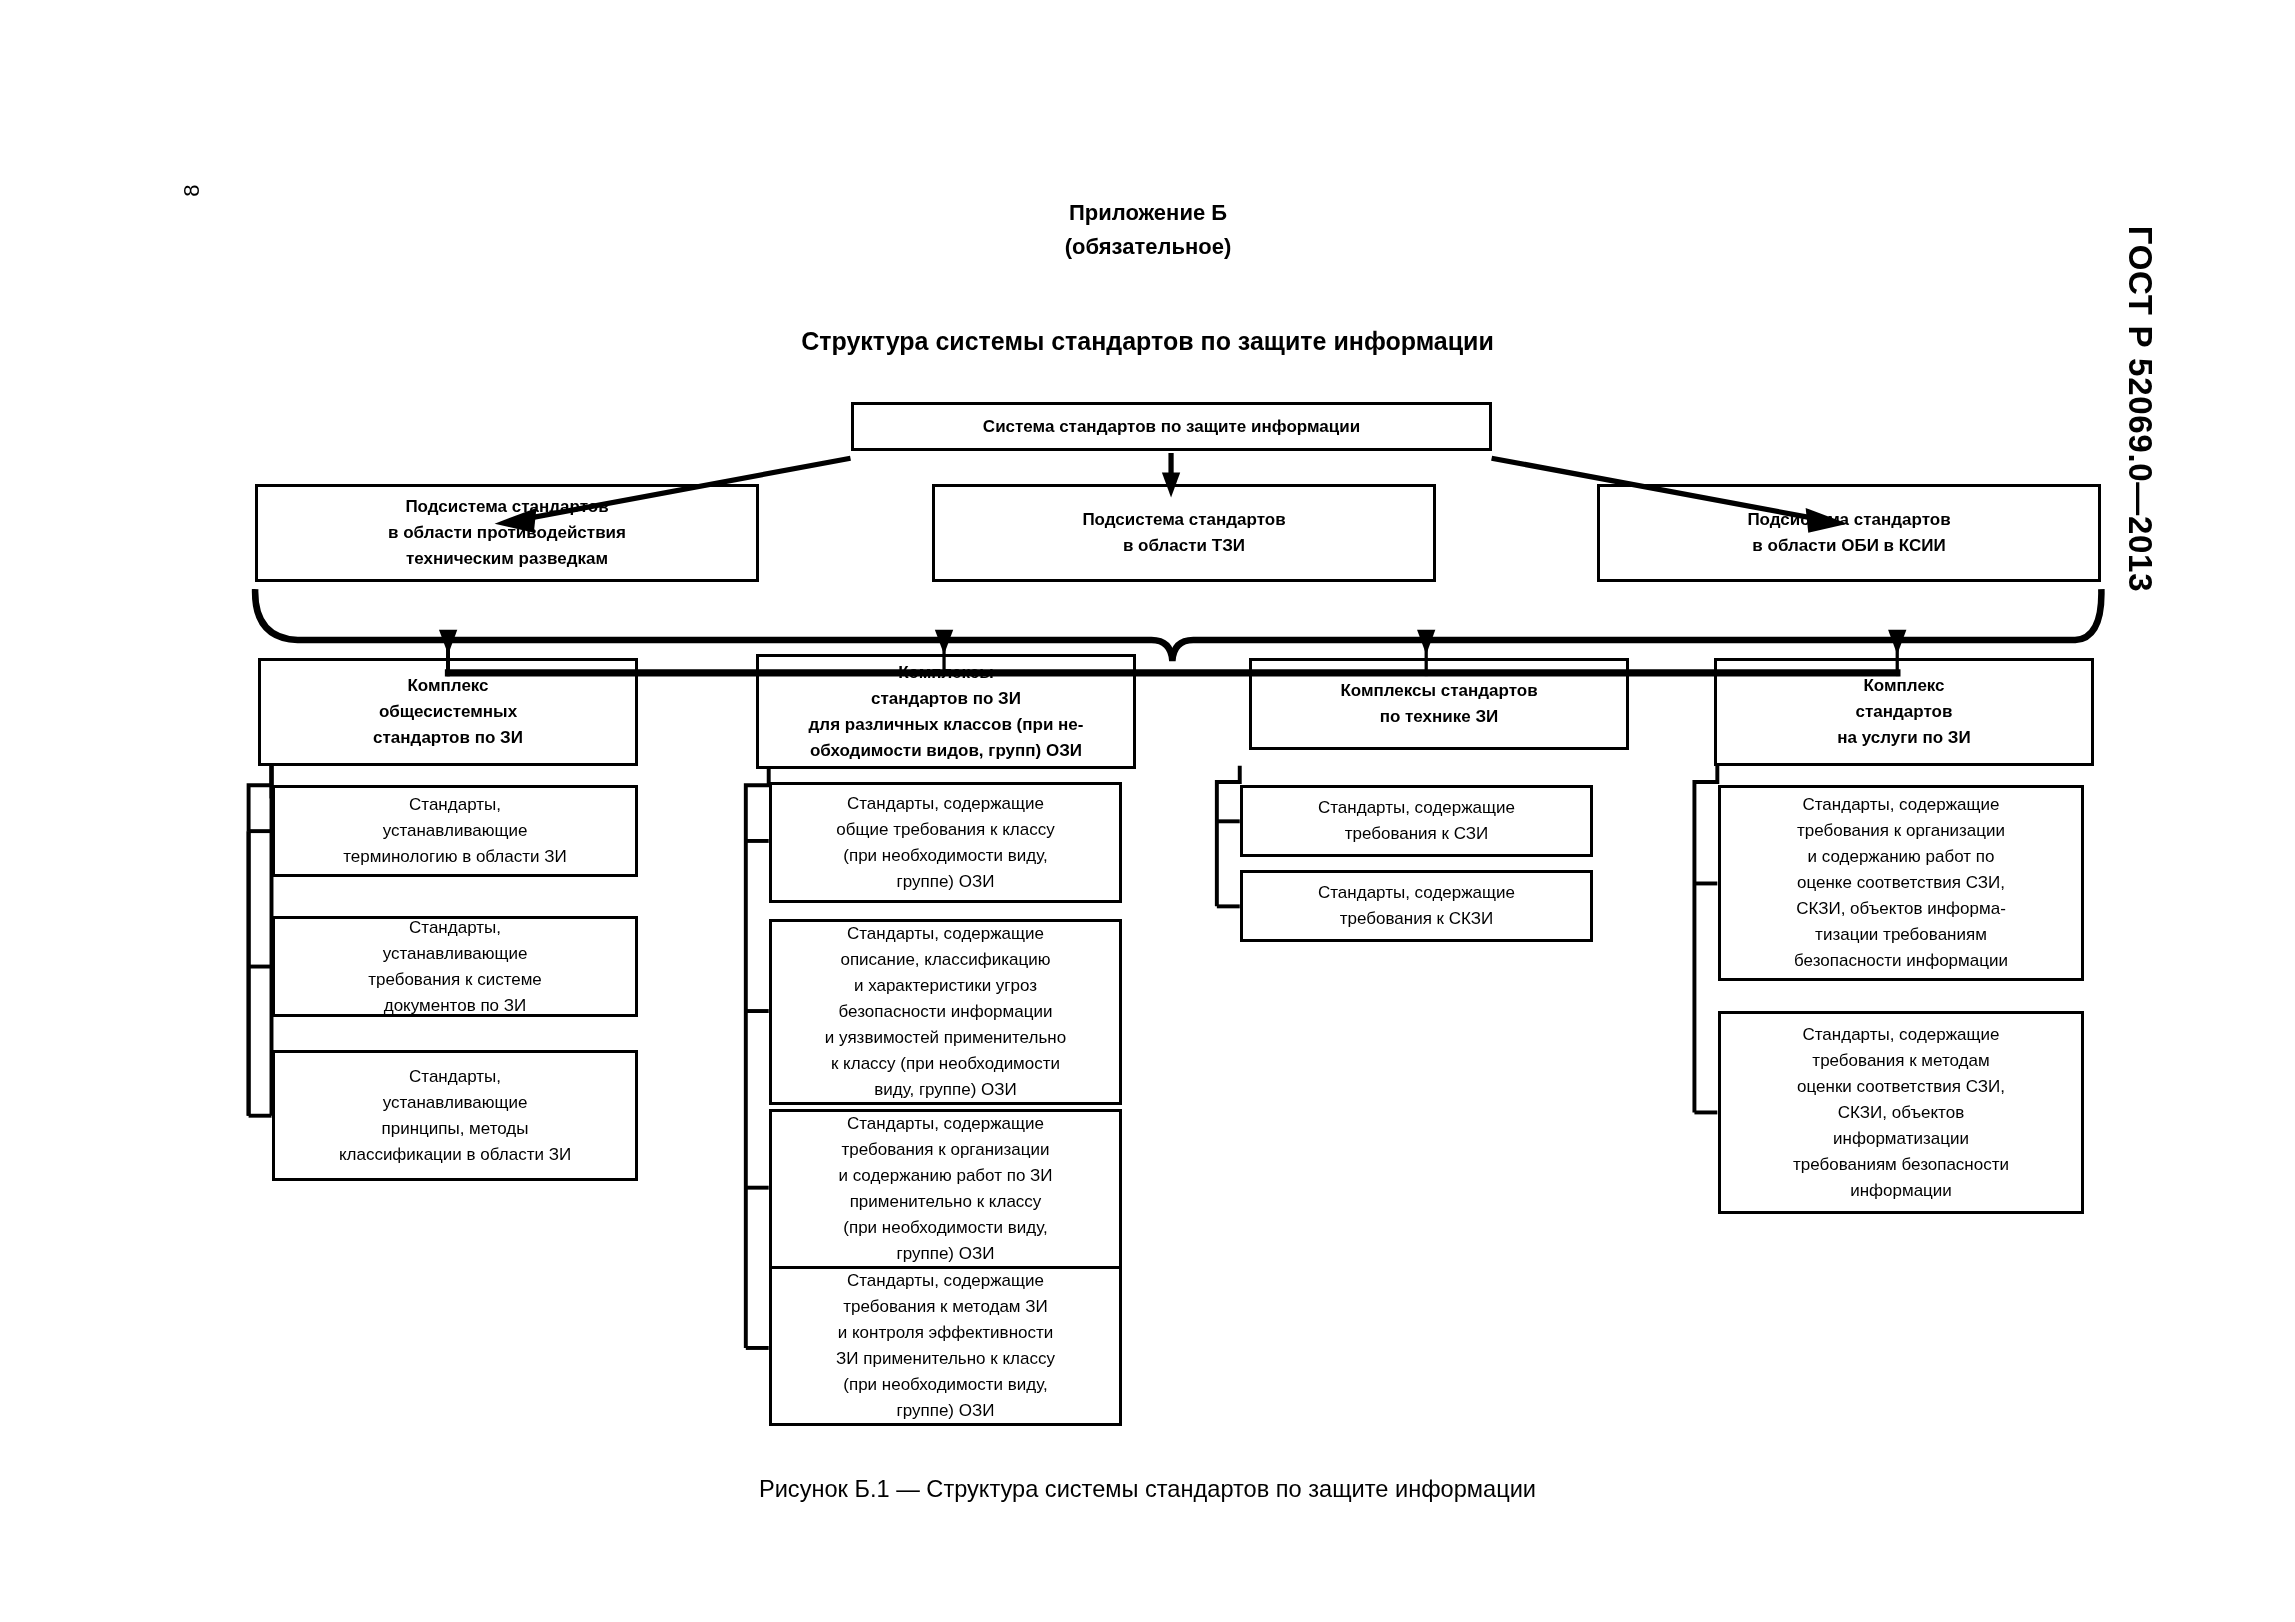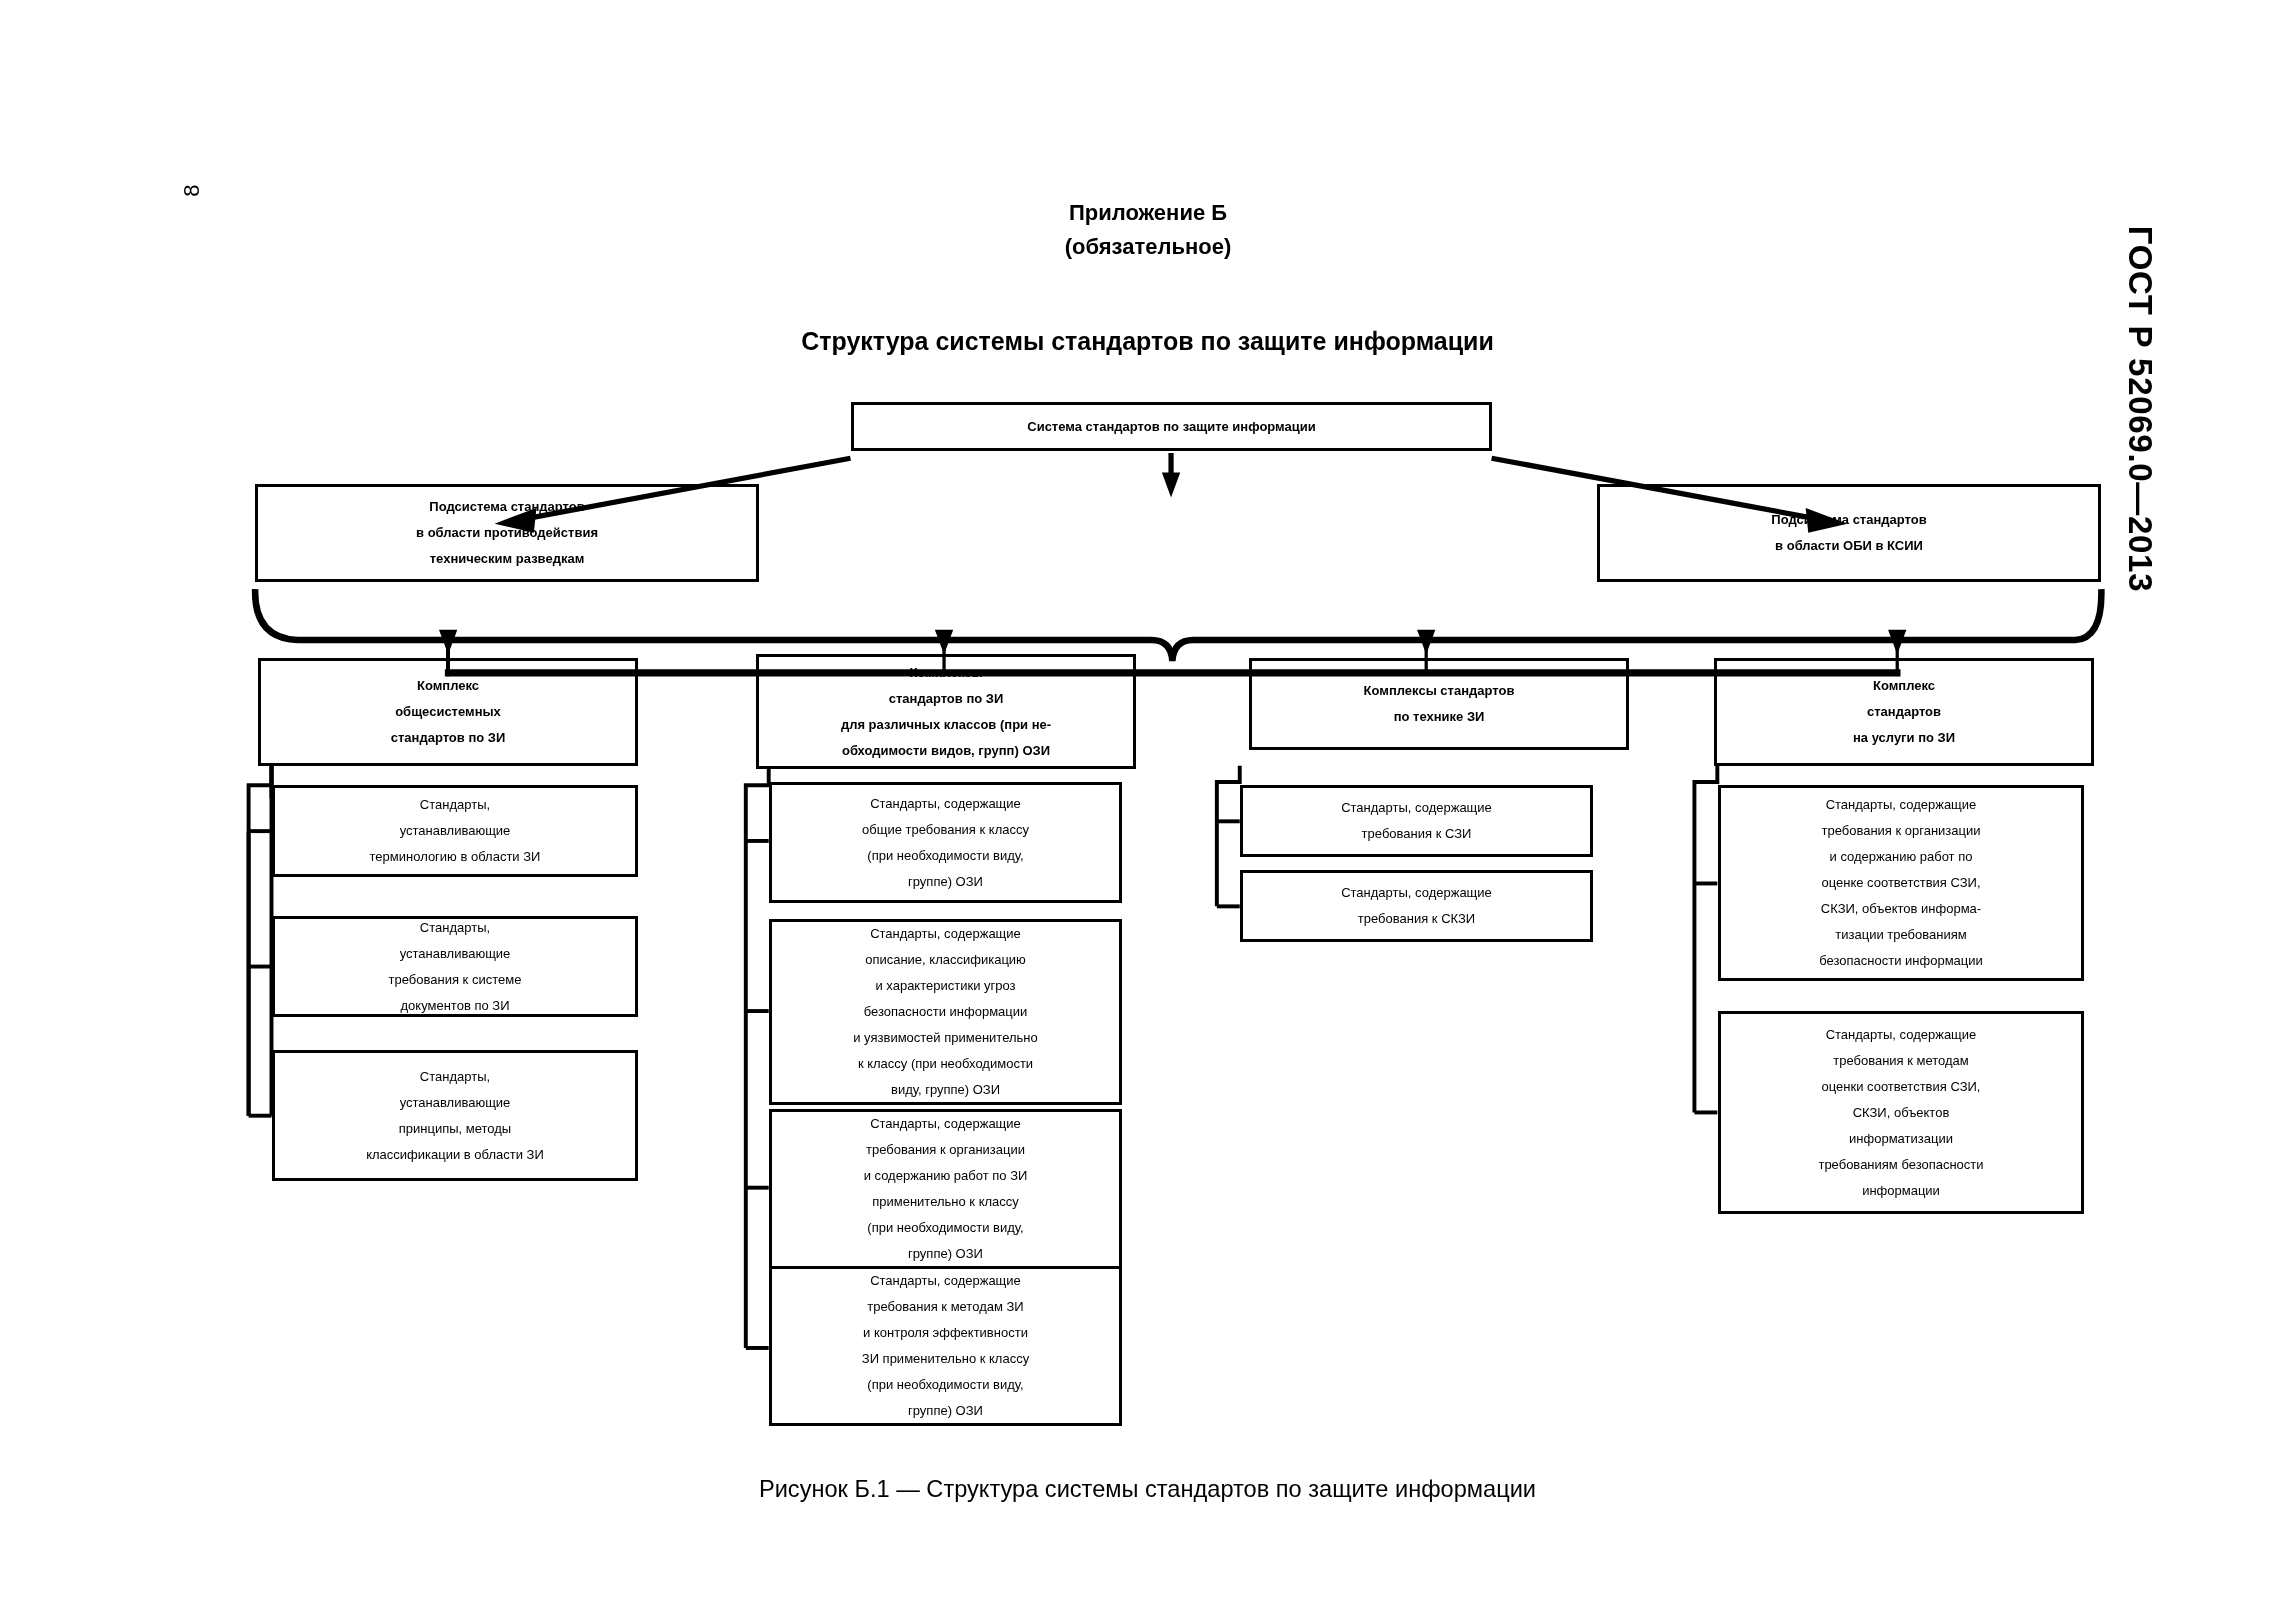--- a/index.html
+++ b/index.html
@@ -76,21 +76,21 @@
   
   .box {
     position: absolute;
     box-sizing: border-box;
     border: 3.3px solid #000;
     background: #fff;
     display: flex;
     align-items: center;
     justify-content: center;
     text-align: center;
-    font-size: 13px;
+    font-size: 17px;
     line-height: 26px;
     padding: 2.6px 5.2px;
   }
   .box.bold { font-weight: bold; }
   .box .txt { width: 100%; white-space: pre-line; }
 
   
   .hline, .vline {
     position: absolute;
     background: #000;
@@ -120,20 +120,24 @@
   </div>
 
   <div class="box bold" style="left:851px; top:402px; width:641px; height:49px;">
     <span class="txt">Система стандартов по защите информации</span>
   </div>
 
   <div class="box bold" style="left:255px; top:484px; width:504px; height:98px;">
     <span class="txt">Подсистема стандартов
 в области противодействия
 техническим разведкам</span>
+  </div>
+  <div class="box bold" style="left:932px; top:484px; width:504px; height:98px;">
+    <span class="txt">Подсистема стандартов
+в области ТЗИ</span>
   </div>
   <div class="box bold" style="left:1597px; top:484px; width:504px; height:98px;">
     <span class="txt">Подсистема стандартов
 в области ОБИ в КСИИ</span>
   </div>
 
   <div class="box bold" style="left:258px; top:658px; width:380px; height:108px;">
     <span class="txt">Комплекс
 общесистемных
 стандартов по ЗИ</span>

